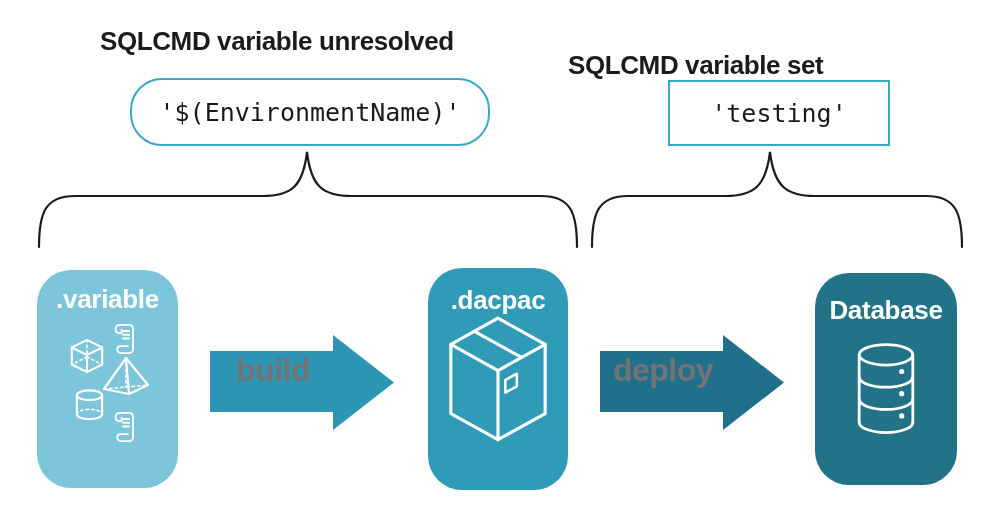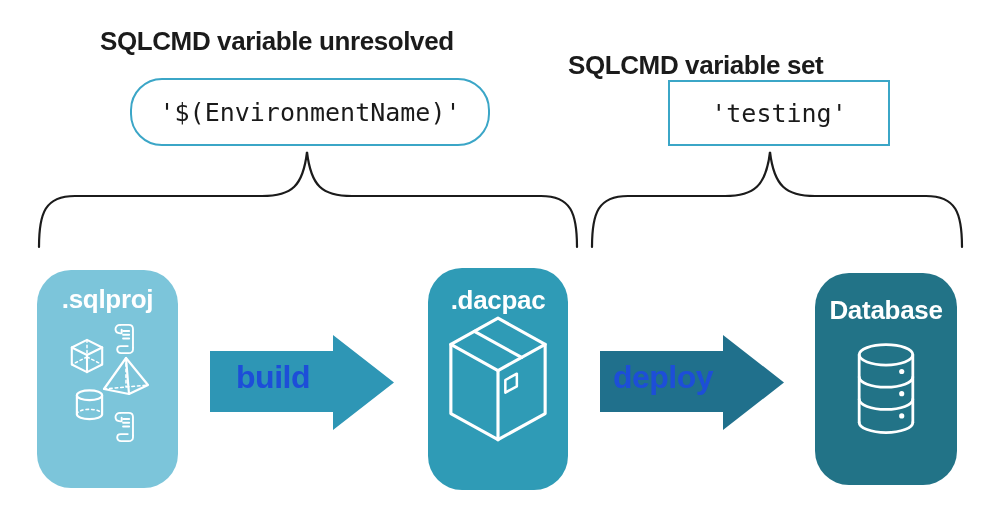--- a/index.html
+++ b/index.html
@@ -42,41 +42,41 @@
 
   .card{
     position:absolute;border-radius:34px;
   }
   .card-label{
     text-align:center;color:#ffffff;font-weight:bold;font-size:26px;letter-spacing:-0.3px;
   }
   .card.sqlproj{left:37px;top:270px;width:141px;height:218px;background:var(--sqlproj-fill);}
   .card.sqlproj .card-label{padding-top:14px;}
   .card.dacpac{left:428px;top:268px;width:140px;height:222px;background:var(--dacpac-fill);}
-  .card.dacpac .card-label{padding-top:17px;}
+  .card.dacpac .card-label{margin-top:17px;}
   .card.database{left:815px;top:273px;width:142px;height:212px;background:var(--database-fill);}
   .card.database .card-label{padding-top:22px;}
 
   .oicon{position:absolute;}
   .oicon path,.oicon ellipse,.oicon line,.oicon polyline{
     stroke:var(--icon-stroke);fill:none;stroke-linejoin:round;stroke-linecap:round;
   }
   .oicon .dashed{stroke-dasharray:2.6 3;}
   .oicon .dot{fill:var(--icon-stroke);stroke:none;}
 
   .arrow{position:absolute;width:185px;height:96px;}
   .arrow svg{position:absolute;left:0;top:0;width:185px;height:96px;}
   .arrow.build{left:210px;top:335px;}
   .arrow.build polygon{fill:var(--build-arrow-fill);}
   .arrow.deploy{left:600px;top:335px;}
   .arrow.deploy polygon{fill:var(--deploy-arrow-fill);}
   .arrow-label{
-    position:absolute;left:0;top:12px;width:126px;height:61px;
+    position:absolute;left:0;top:5px;width:126px;height:61px;
     display:flex;align-items:center;justify-content:center;
-    color:#1d4ed8;font-weight:bold;font-size:32px;letter-spacing:-0.5px;
+    color:#737373;font-weight:bold;font-size:32px;letter-spacing:-0.5px;
   }
 </style>
 </head>
 <body>
 
 <div class="canvas">
 
   <div class="anno-title left">SQLCMD variable unresolved</div>
   <div class="anno-title right">SQLCMD variable set</div>
 
@@ -86,21 +86,21 @@
   <div class="code-box right">
     <span class="code-text">'testing'</span>
   </div>
 
   <svg class="overlay" viewBox="0 0 1000 522">
     <path class="brace" d="M 39 247 C 39 213 45 196 75 196 L 262 196 C 292 196 303 186 307 152 C 311 186 322 196 352 196 L 541 196 C 571 196 577 213 577 247"></path>
     <path class="brace" d="M 592 247 C 592 213 598 196 628 196 L 725 196 C 754 196 766 186 770 152 C 774 186 786 196 815 196 L 926 196 C 956 196 962 213 962 247"></path>
   </svg>
 
   <div class="card sqlproj">
-    <div class="card-label">.sqlproj</div>
+    <div class="card-label">.variable</div>
 
     <svg class="oicon" style="left:74px;top:52px;width:26px;height:34px;" viewBox="0 0 26 36">
       <path stroke-width="2" d="M9 3c-3.1 0-5 2-5 4.5S5.9 12 9 12h1.5V8.2"></path>
       <path stroke-width="2" d="M9 3h9c3 0 4.5 2 4.5 4.5V27"></path>
       <path stroke-width="2" d="M22.5 27v2c0 2.4-2 4-4.5 4h-8c-2.6 0-4.2-1.8-4.2-3.9 0-2 1.5-3.6 3.7-3.6H17"></path>
       <path stroke-width="2" d="M12 9.5h6.5M12 13.5h6.5M12 17.5h6.5"></path>
     </svg>
 
     <svg class="oicon" style="left:31px;top:67px;width:38px;height:38px;" viewBox="0 0 40 40">
       <path stroke-width="2.2" d="M20 3 L36 11 V29 L20 37 L4 29 V11 Z"></path>

